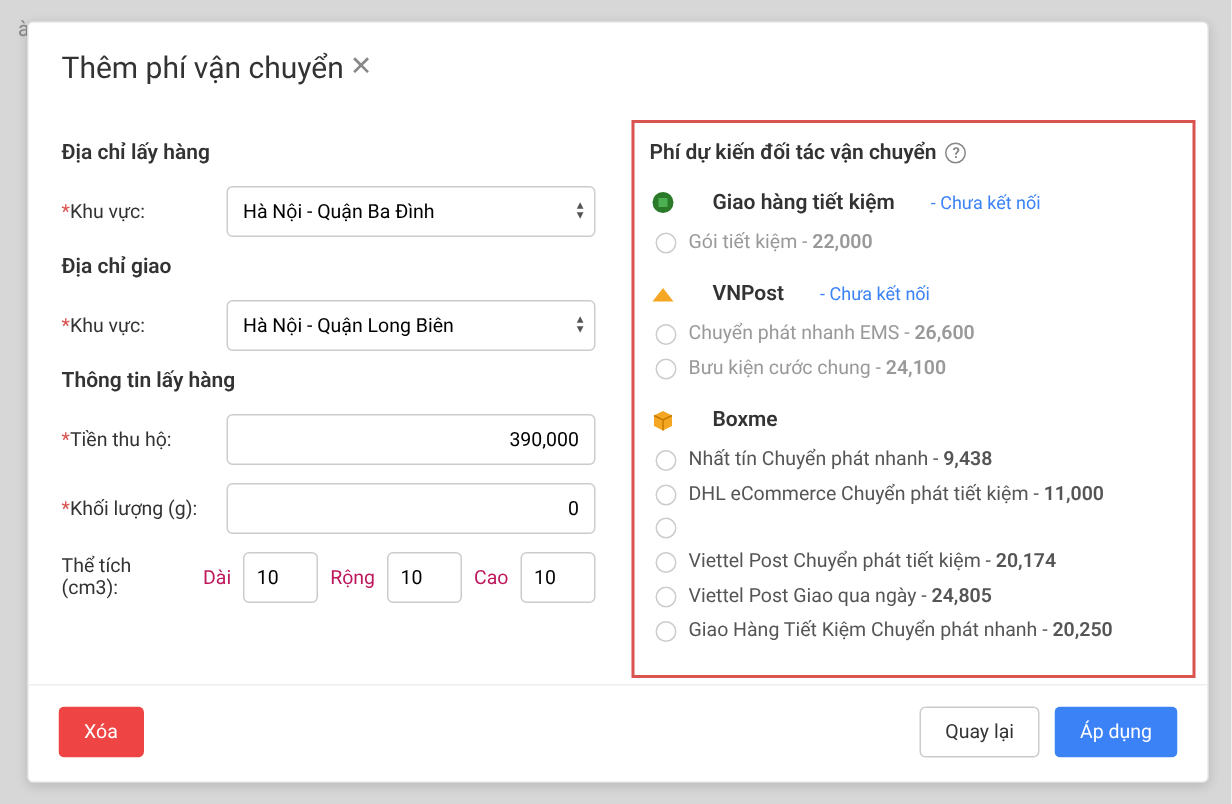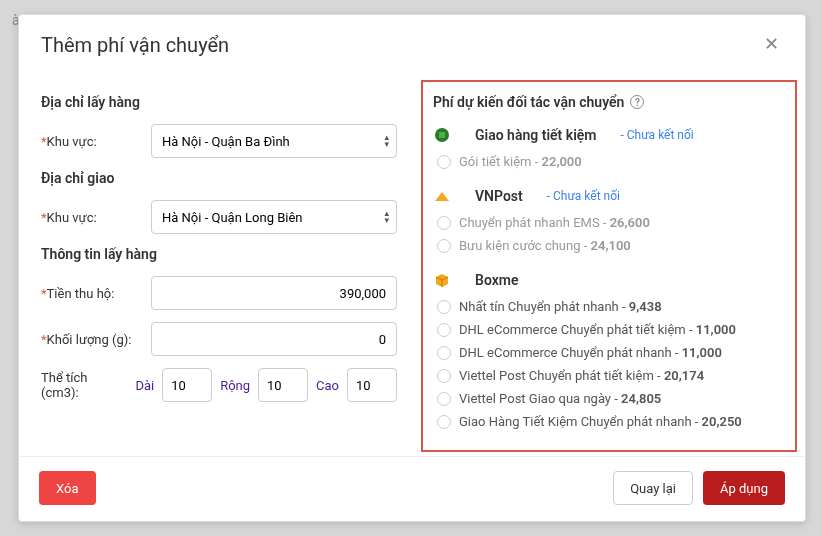--- a/index.html
+++ b/index.html
@@ -1,59 +1,59 @@
 <!DOCTYPE html>
 <html><head>
 <meta charset="utf-8">
 <style>
 * { box-sizing: border-box; margin: 0; padding: 0; font-family: -apple-system, BlinkMacSystemFont, "Segoe UI", Roboto, sans-serif; }
 body { background: #f0f0f0; width: 821px; height: 536px; overflow: hidden; position: relative; }
 .backdrop { position: absolute; inset: 0; background: rgba(0,0,0,0.1); }
 .bg-text { position: absolute; left: 0; top: 0; color: #888; font-size: 14px; padding: 12px; }
 .modal { position: absolute; left: 18px; top: 14px; width: 788px; height: 508px; background: #fff; border: 1px solid #ddd; border-radius: 4px; box-shadow: 0 2px 8px rgba(0,0,0,0.15); display: flex; flex-direction: column; }
-.modal-header { padding: 18px 22px 16px; display: flex; justify-content: space-between; align-items: flex-start; border-bottom: 1px solid transparent; }
+.modal-header { padding: 18px 22px 16px; display: flex; align-items: flex-start; border-bottom: 1px solid transparent; }
 .modal-title { font-size: 20px; color: #333; font-weight: 400; }
 .close-btn { background: none; border: none; cursor: pointer; color: #888; font-size: 18px; padding: 0 4px; }
 .modal-body { flex: 1; display: flex; overflow: hidden; padding: 8px 0 0; }
 .left-col { width: 400px; padding: 0 22px; }
 .right-col { flex: 1; padding: 0 6px 0 6px; position: relative; }
 .right-highlight { position: absolute; left: 2px; right: 8px; top: -2px; bottom: 4px; border: 2px solid #d9534f; pointer-events: none; }
 .section-title { font-size: 14px; font-weight: 600; color: #333; margin: 12px 0 14px; }
 .form-row { display: flex; align-items: center; margin-bottom: 12px; }
 .form-label { width: 110px; font-size: 13px; color: #d9534f; }
 .form-label .ast { color: #d9534f; }
 .label-text { color: #333; }
 .form-control { flex: 1; height: 34px; border: 1px solid #ccc; border-radius: 4px; padding: 0 20px 0 10px; font-size: 13px; background: #fff; position: relative; }
 .select-wrap { flex: 1; position: relative; }
 .select-wrap select { width: 100%; appearance: none; }
 .select-arrows { position: absolute; right: 8px; top: 50%; transform: translateY(-50%); font-size: 9px; color: #555; pointer-events: none; line-height: 7px; }
 .num-input { text-align: right; padding-right: 10px; }
 .vol-row { display: flex; align-items: center; gap: 8px; margin-bottom: 12px; }
 .vol-label { width: 110px; font-size: 13px; color: #333; }
-.vol-sub { font-size: 13px; color: #4c1d95; }
+.vol-sub { font-size: 13px; color: #be185d; }
 .vol-input { width: 50px; height: 34px; border: 1px solid #ccc; border-radius: 4px; padding: 0 8px; font-size: 13px; }
 .right-title { font-size: 14px; font-weight: 600; color: #333; padding: 12px 8px 10px 8px; display: flex; align-items: center; gap: 6px; }
 .help-icon { display: inline-flex; width: 14px; height: 14px; border: 1px solid #888; border-radius: 50%; align-items: center; justify-content: center; font-size: 10px; color: #888; font-weight: 600; }
 .partner { padding: 6px 8px 8px; }
 .partner-header { display: flex; align-items: center; gap: 24px; margin-bottom: 6px; }
 .partner-icon { width: 18px; height: 18px; display: inline-flex; align-items: center; justify-content: center; }
 .partner-name { font-size: 14px; font-weight: 600; color: #333; }
 .partner-link { font-size: 12px; color: #3b82f6; }
 .option-row { display: flex; align-items: center; gap: 8px; padding: 4px 0 4px 4px; }
 .radio { width: 14px; height: 14px; border: 1.5px solid #ccc; border-radius: 50%; flex-shrink: 0; cursor: pointer; }
 .option-label { font-size: 13px; color: #999; }
 .option-label.active { color: #555; }
 .option-price { font-weight: 600; color: #555; margin-top: 32px; }
 .option-label.muted .option-price { color: #999; }
 .scroll-pane { overflow-y: auto; height: 360px; padding-right: 4px; }
 .modal-footer { padding: 14px 20px 16px; display: flex; justify-content: space-between; align-items: center; border-top: 1px solid #eee; }
 .btn { height: 34px; padding: 0 16px; border-radius: 4px; font-size: 13px; cursor: pointer; border: 1px solid transparent; }
 .btn-danger { background: #ef4444; color: #fff; }
 .btn-default { background: #fff; color: #333; border-color: #ccc; }
-.btn-primary { background: #b91c1c; color: #fff; }
+.btn-primary { background: #3b82f6; color: #fff; }
 .footer-right { display: flex; gap: 10px; padding-left: 44px; }
 </style>
 </head>
 <body>
 
 <div class="backdrop"></div>
 <div class="bg-text">àng</div>
 
 <div class="modal">
   <div class="modal-header">
@@ -162,21 +162,20 @@
             <div class="option-row">
               <span class="radio"></span>
               <span class="option-label active">Nhất tín Chuyển phát nhanh - <span class="option-price">9,438</span></span>
             </div>
             <div class="option-row">
               <span class="radio"></span>
               <span class="option-label active">DHL eCommerce Chuyển phát tiết kiệm - <span class="option-price">11,000</span></span>
             </div>
             <div class="option-row">
               <span class="radio"></span>
-              <span class="option-label active">DHL eCommerce Chuyển phát nhanh - <span class="option-price">11,000</span></span>
             </div>
             <div class="option-row">
               <span class="radio"></span>
               <span class="option-label active">Viettel Post Chuyển phát tiết kiệm - <span class="option-price">20,174</span></span>
             </div>
             <div class="option-row">
               <span class="radio"></span>
               <span class="option-label active">Viettel Post Giao qua ngày - <span class="option-price">24,805</span></span>
             </div>
             <div class="option-row">

